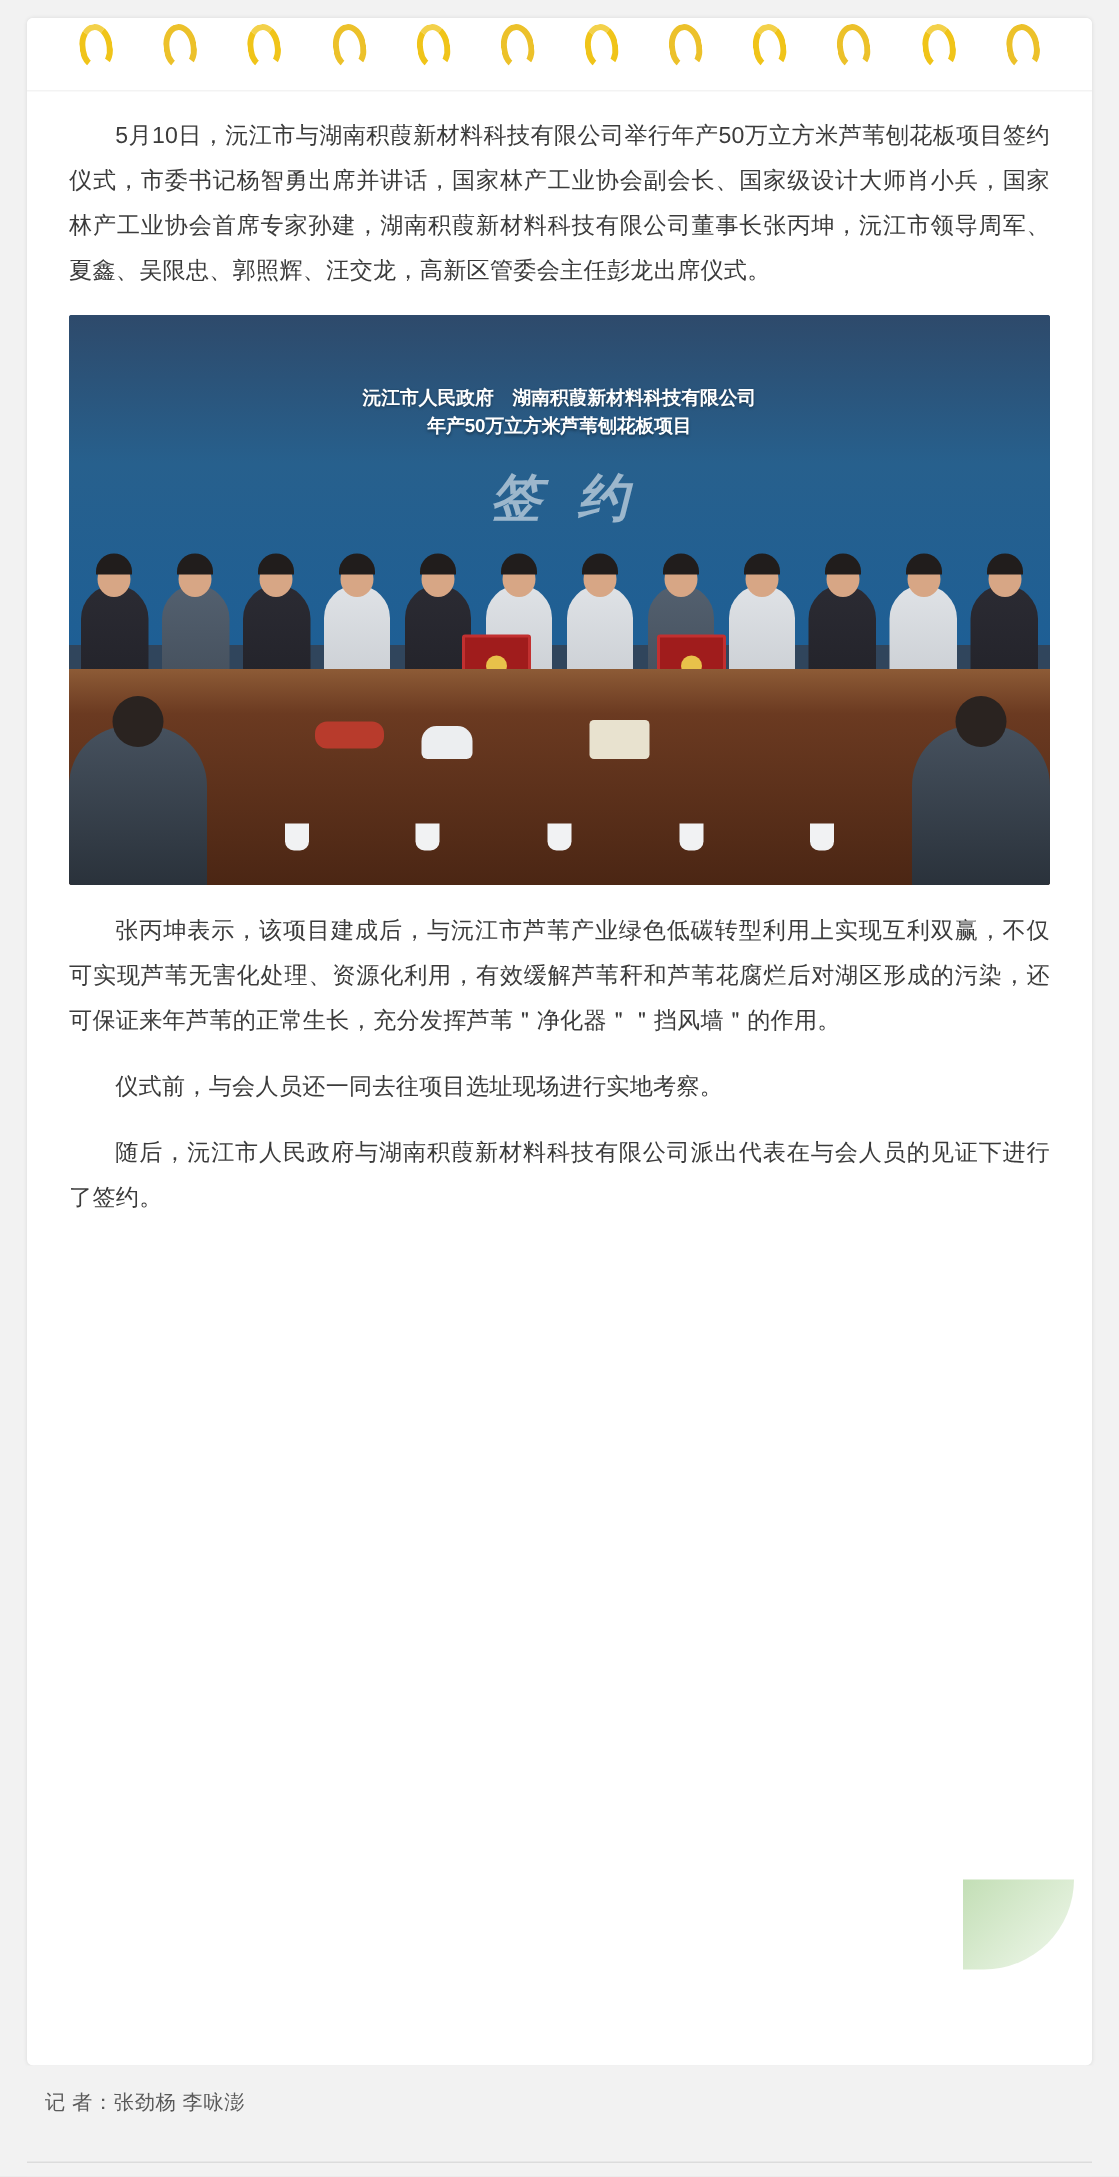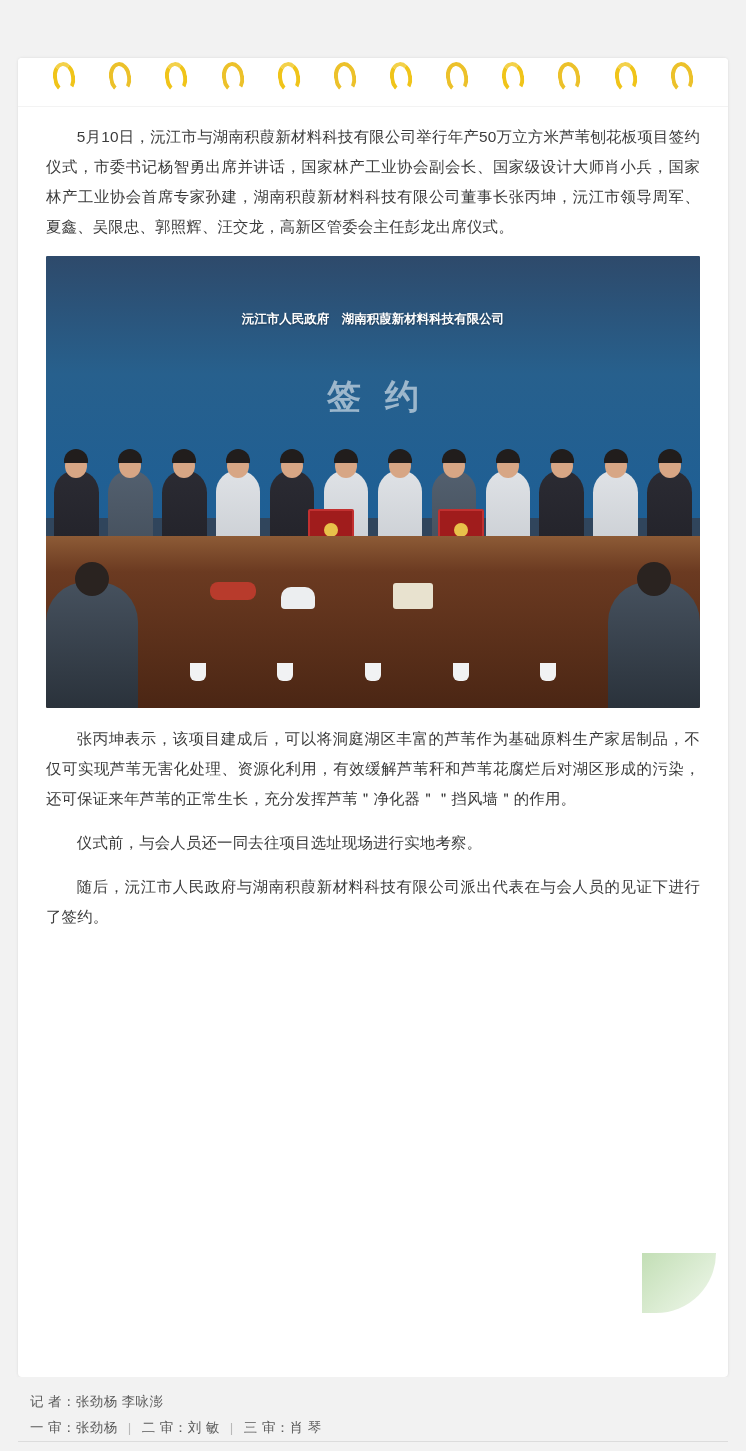--- a/index.html
+++ b/index.html
@@ -27,21 +27,20 @@
   .card {
     position: absolute;
     left: 18px;
     top: 12px;
     width: 710px;
     bottom: 74px;
     background: #ffffff;
     border-radius: 4px;
     box-shadow: 0 0 3px rgba(0,0,0,0.10);
     overflow: hidden;
-    margin-top: 46px;
   }
   
   .binding {
     position: absolute;
     left: 0; top: 0;
     width: 100%;
     height: 48px;
     background: #ffffff;
     border-bottom: 1px solid #f3f3f3;
   }
@@ -87,21 +86,21 @@
     color: #3b3b3b;
     margin: 0 0 14px 0;
     text-align: justify;
     text-indent: 2em;
     letter-spacing: 0.2px;
     font-family: "Liberation Sans", "DejaVu Sans", sans-serif;
   }
   .photo {
     position: relative;
     width: 100%;
-    height: 452px;
+    height: 380px;
     margin: 6px 0 16px 0;
     border-radius: 2px;
     overflow: hidden;
     background: #30455c;
   }
   
   .photo .wall {
     position: absolute;
     left: 0; top: 0; right: 0; height: 58%;
     background: linear-gradient(180deg, #2e4a6b 0%, #27608d 45%, #1e5f95 100%);
@@ -131,20 +130,21 @@
   .photo .bigtext {
     position: absolute;
     left: 0; right: 0;
     top: 26%;
     text-align: center;
     color: rgba(255,255,255,0.55);
     font-size: 34px;
     font-weight: bold;
     letter-spacing: 24px;
     text-indent: 24px;
+    font-style: italic;
   }
   .photo .table {
     position: absolute;
     left: 0; right: 0; bottom: 0;
     height: 30%;
     background: linear-gradient(180deg,#6b3a21 0%, #4b2614 100%);
   }
   .photo .tabletop {
     position: absolute;
     left: 0; right: 0; bottom: 30%;
@@ -344,20 +344,21 @@
     <div class="content">
 
       <p class="para">5月10日，沅江市与湖南积葭新材料科技有限公司举行年产50万立方米芦苇刨花板项目签约仪式，市委书记杨智勇出席并讲话，国家林产工业协会副会长、国家级设计大师肖小兵，国家林产工业协会首席专家孙建，湖南积葭新材料科技有限公司董事长张丙坤，沅江市领导周军、夏鑫、吴限忠、郭照辉、汪交龙，高新区管委会主任彭龙出席仪式。</p>
 
       <div class="photo">
         <div class="ceiling"></div>
         <div class="wallpanel"></div>
         <div class="wall"></div>
         <div class="banner">
           <div>沅江市人民政府　湖南积葭新材料科技有限公司</div>
+          <div>年产50万立方米芦苇刨花板项目</div>
         </div>
         <div class="bigtext">签约</div>
         <div class="people">
           <span class="person"></span>
           <span class="person blue"></span>
           <span class="person"></span>
           <span class="person light"></span>
           <span class="person"></span>
           <span class="person light"></span>
           <span class="person light"></span>
@@ -382,35 +383,28 @@
           <span class="cup"></span>
           <span class="cup"></span>
           <span class="cup"></span>
         </div>
         <div class="front">
           <span class="seated"></span>
           <span class="seated"></span>
         </div>
       </div>
 
-      <p class="para">张丙坤表示，该项目建成后，可以将洞庭湖区丰富的芦苇作为基础原料生产家居制品，不仅可实现芦苇无害化处理、资源化利用，有效缓解芦苇秆和芦苇花腐烂后对湖区形成的污染，还可保证来年芦苇的正常生长，充分发挥芦苇＂净化器＂＂挡风墙＂的作用。</p>
+      <p class="para">张丙坤表示，该项目建成后，与沅江市芦苇产业绿色低碳转型利用上实现互利双赢，不仅可实现芦苇无害化处理、资源化利用，有效缓解芦苇秆和芦苇花腐烂后对湖区形成的污染，还可保证来年芦苇的正常生长，充分发挥芦苇＂净化器＂＂挡风墙＂的作用。</p>
       <p class="para">仪式前，与会人员还一同去往项目选址现场进行实地考察。</p>
       <p class="para">随后，沅江市人民政府与湖南积葭新材料科技有限公司派出代表在与会人员的见证下进行了签约。</p>
 
     </div>
 
     <div class="leaf"></div>
   </div>
 
   <div class="footer">
     <div class="line">
       <span>记 者：</span><span>张劲杨  李咏澎</span>
     </div>
-    <div class="line">
-      <span>一 审：张劲杨</span>
-      <span class="sep">|</span>
-      <span>二 审：刘 敏</span>
-      <span class="sep">|</span>
-      <span>三 审：肖 琴</span>
-    </div>
     <div class="rule"></div>
   </div>
 </div>
 
 </body></html>

